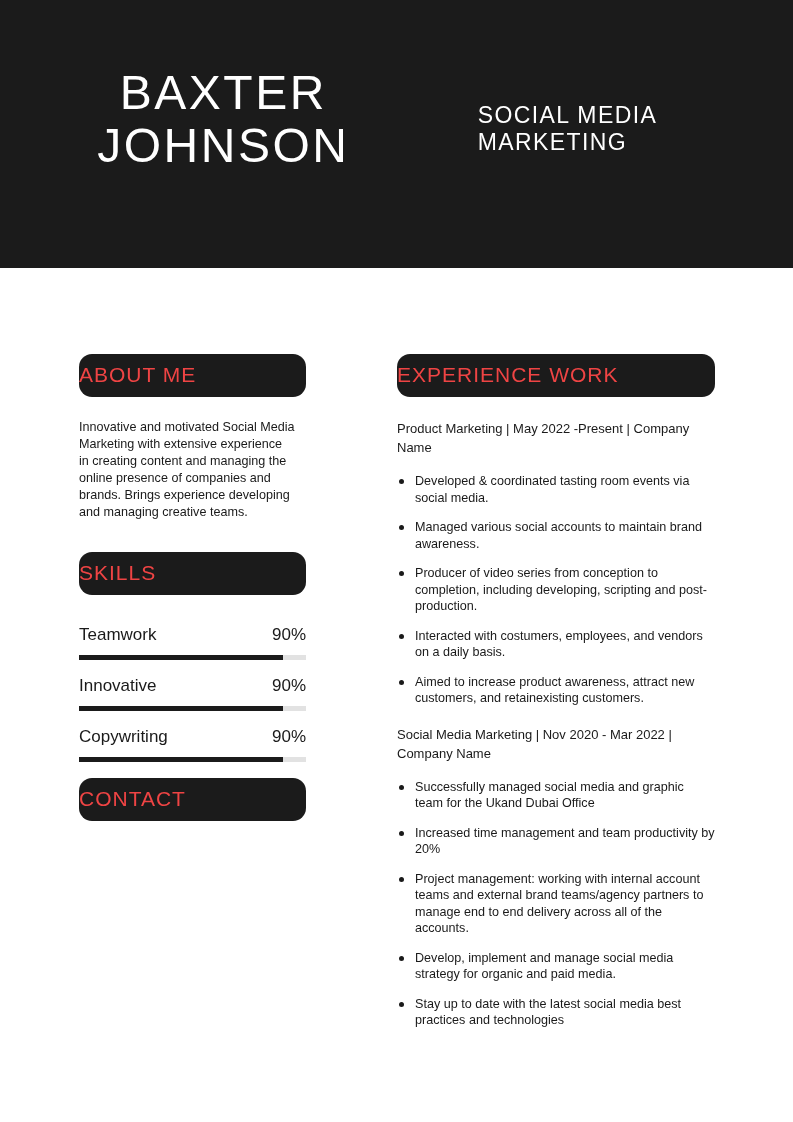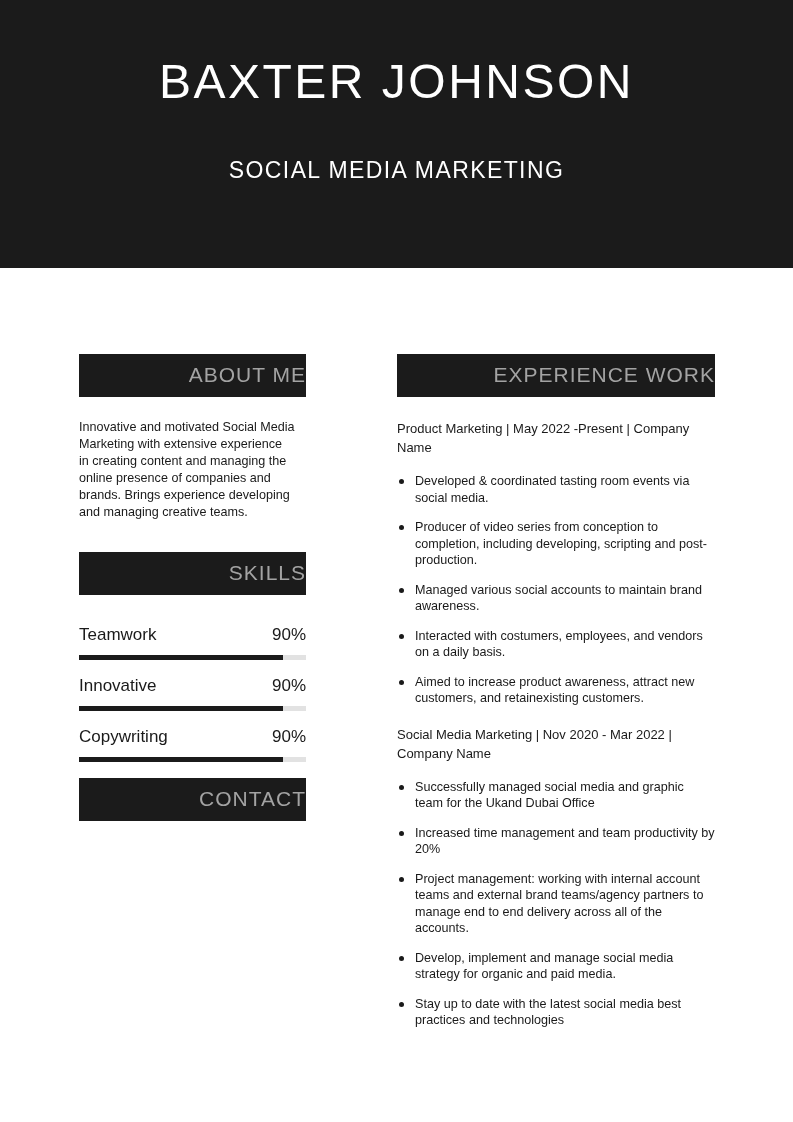--- a/index.html
+++ b/index.html
@@ -15,21 +15,21 @@
     position: relative;
     overflow: hidden;
   }
 
   
   .header {
     background: #1b1b1b;
     height: 268px;
     width: 793px;
     display: flex;
-    flex-direction: column;
+    flex-direction: row;
     align-items: center;
     justify-content: center;
     box-sizing: border-box;
     padding-bottom: 28px;
     gap: 31px;
   }
   .header-name {
     color: #ffffff;
     font-size: 48px;
     letter-spacing: 2.5px;
@@ -58,26 +58,27 @@
   }
   .col-right {
     width: 318px;
     margin-left: 12px;
     flex: none;
   }
 
   
   .bar {
     background: #1b1b1b;
-    color: #a3a3a3;
-    text-align: right;
+    color: #ef4444;
+    text-align: left;
     font-size: 21px;
     letter-spacing: 1px;
     padding: 9px 0 10px 0;
     box-sizing: border-box;
+    border-radius: 13px;
   }
   .bar-left { width: 227px; }
   .bar-right { width: 318px; }
 
   
   .about-text {
     font-size: 12.6px;
     line-height: 17px;
     color: #1a1a1a;
     width: 216px;
@@ -215,22 +216,22 @@
 
   </div>
 
   <div class="col-right">
     <div class="bar bar-right">EXPERIENCE WORK</div>
 
     <div class="job">
       <div class="job-heading">Product Marketing | May 2022 -Present | Company Name</div>
       <ul class="bullets">
         <li>Developed &amp; coordinated tasting room events via social media.</li>
+        <li>Managed various social accounts to maintain brand awareness.</li>
         <li>Producer of video series from conception to completion, including developing, scripting and post-production.</li>
-        <li>Managed various social accounts to maintain brand awareness.</li>
         <li>Interacted with costumers, employees, and vendors on a daily basis.</li>
         <li>Aimed to increase product awareness, attract new customers, and retainexisting customers.</li>
       </ul>
     </div>
 
     <div class="job job-2">
       <div class="job-heading">Social Media Marketing | Nov 2020 - Mar 2022 | Company Name</div>
       <ul class="bullets">
         <li>Successfully managed social media and graphic team for the Ukand Dubai Office</li>
         <li>Increased time management and team productivity by 20%</li>

